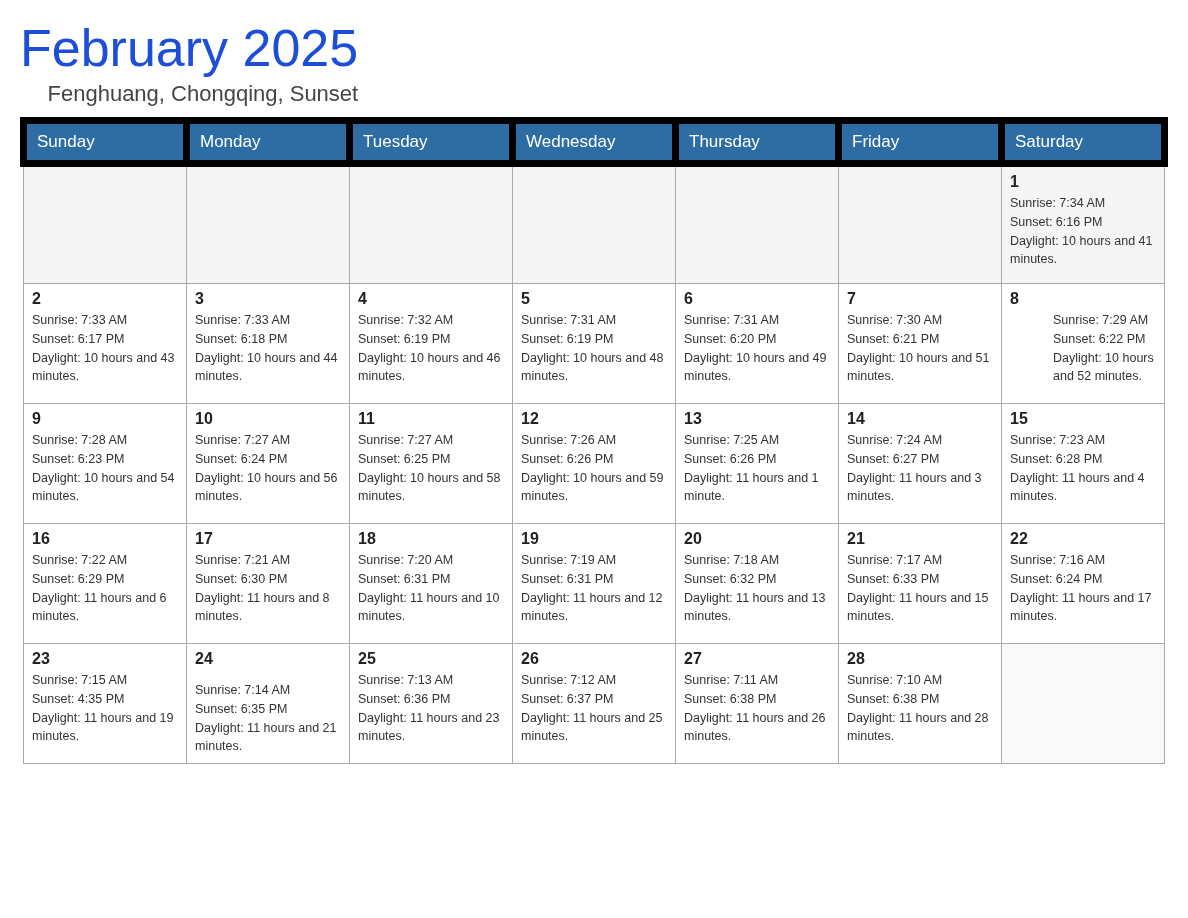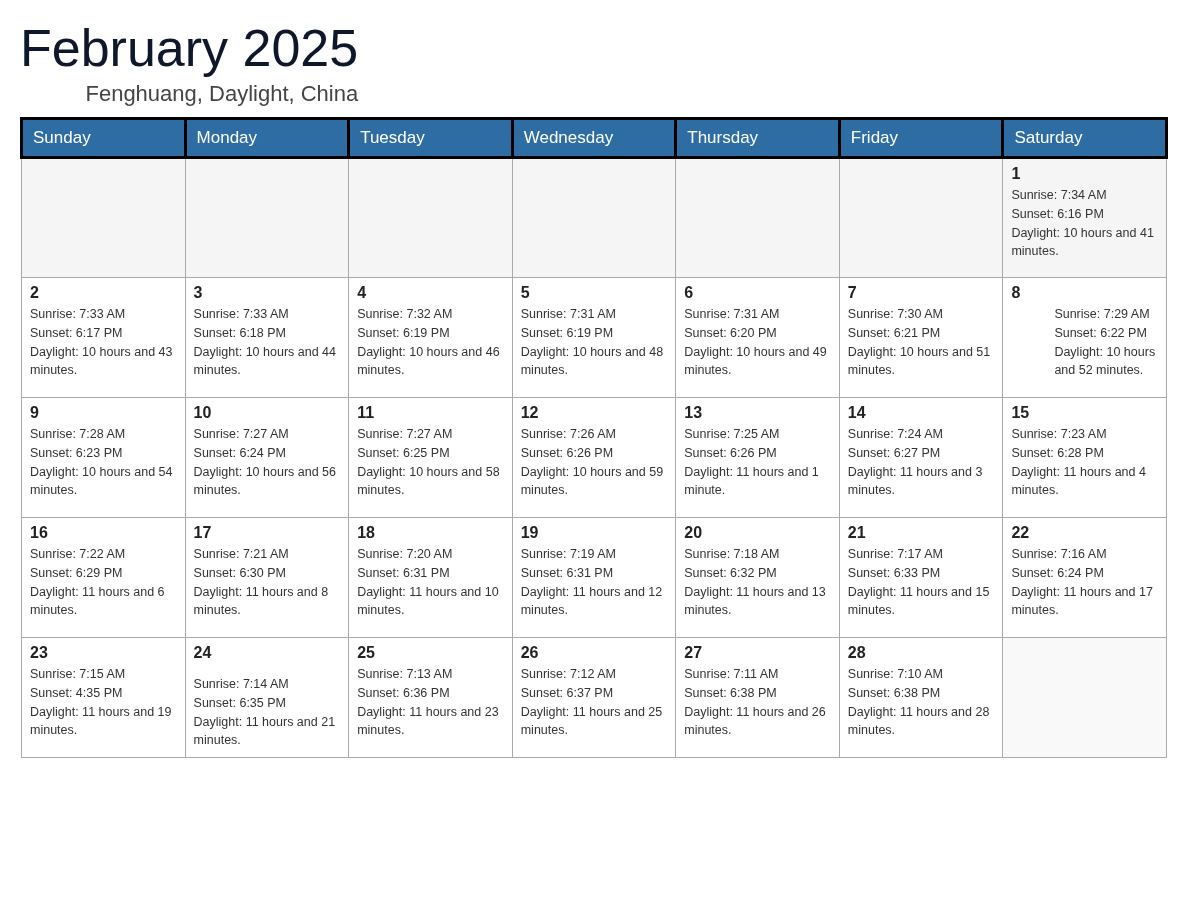--- a/index.html
+++ b/index.html
@@ -36,41 +36,41 @@
     .logo-top-row {
       display: flex;
       align-items: center;
     }
     .title-block {
       text-align: right;
     }
     .month-title {
       font-size: 52px;
       font-weight: normal;
-      color: #0f172a;
+      color: #1d4ed8;
       line-height: 1.1;
     }
     .location-title {
       font-size: 22px;
       color: #444;
       margin-top: 4px;
     }
     .calendar {
       width: 100%;
       border-collapse: collapse;
       margin-top: 8px;
     }
     .calendar th {
       background-color: #2e6da4;
       color: #fff;
       font-size: 17px;
       font-weight: normal;
       padding: 8px 10px;
       text-align: left;
-      border: 3px solid #000000;
+      border: 7px solid #000000;
     }
     .calendar td {
       border: 1px solid #aaa;
       vertical-align: top;
       padding: 6px 8px;
       width: 14.28%;
       min-height: 110px;
       height: 120px;
     }
     .calendar tr:first-child td {
@@ -91,21 +91,21 @@
     .empty-cell {
       background: #f9f9f9;
     }
   </style>
 </head>
 <body>
 
 <div class="header">
   <div class="title-block">
     <div class="month-title">February 2025</div>
-    <div class="location-title">Fenghuang, Daylight, China</div>
+    <div class="location-title">Fenghuang, Chongqing, Sunset</div>
   </div>
 </div>
 
 <table class="calendar">
   <thead>
     <tr>
       <th>Sunday</th>
       <th>Monday</th>
       <th>Tuesday</th>
       <th>Wednesday</th>

